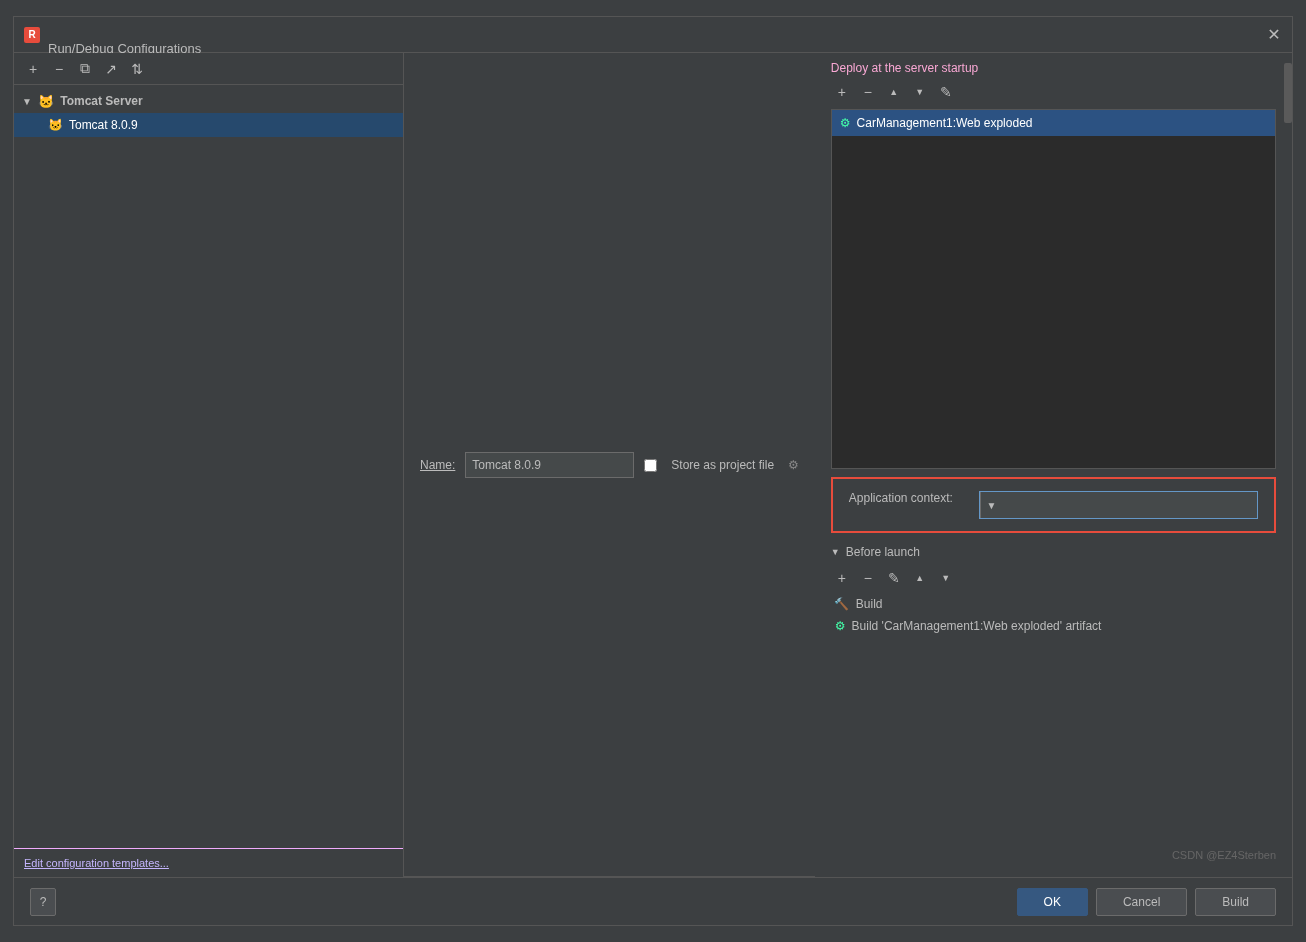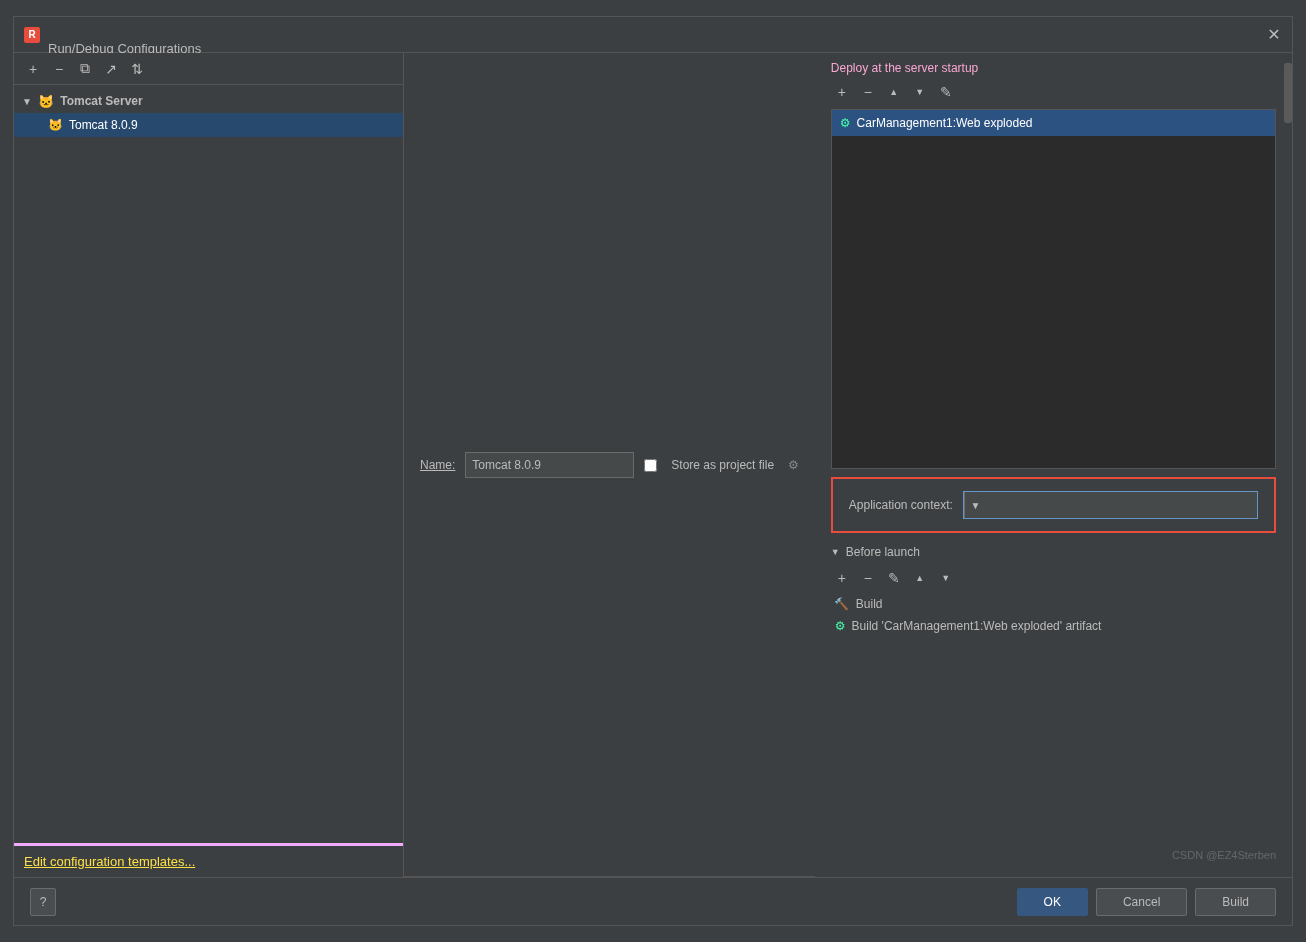--- a/index.html
+++ b/index.html
@@ -127,25 +127,25 @@
       cursor: pointer;
       color: #bbbbbb;
       font-size: 12px;
     }
     .tree-item.selected {
       background: #26496d;
       color: #ffffff;
     }
     .bottom-link {
       padding: 8px 10px;
-      color: #fde047;
-      cursor: pointer;
-      font-size: 13px;
+      color: #c4b5fd;
+      cursor: pointer;
+      font-size: 11px;
       text-decoration: underline;
-      border-top: 3px solid #f0abfc;
+      border-top: 1px solid #f0abfc;
       flex-shrink: 0;
     }
     .right-panel {
       flex: 1;
       display: flex;
       overflow: hidden;
     }
     .right-header {
       display: flex;
       align-items: center;
@@ -230,22 +230,22 @@
     }
     
     .app-context-section {
       flex-shrink: 0;
       margin-top: 8px;
     }
     .app-context-highlight {
       border: 2px solid #e74c3c;
       padding: 12px 16px;
       display: flex;
-      align-items: center;
-      gap: 10px;
+      align-items: flex-start;
+      gap: 26px;
       background: #3c3f41;
     }
     .app-context-label {
       color: #bbbbbb;
       font-size: 12px;
       white-space: nowrap;
     }
     .app-context-input-wrap {
       flex: 1;
       display: flex;

